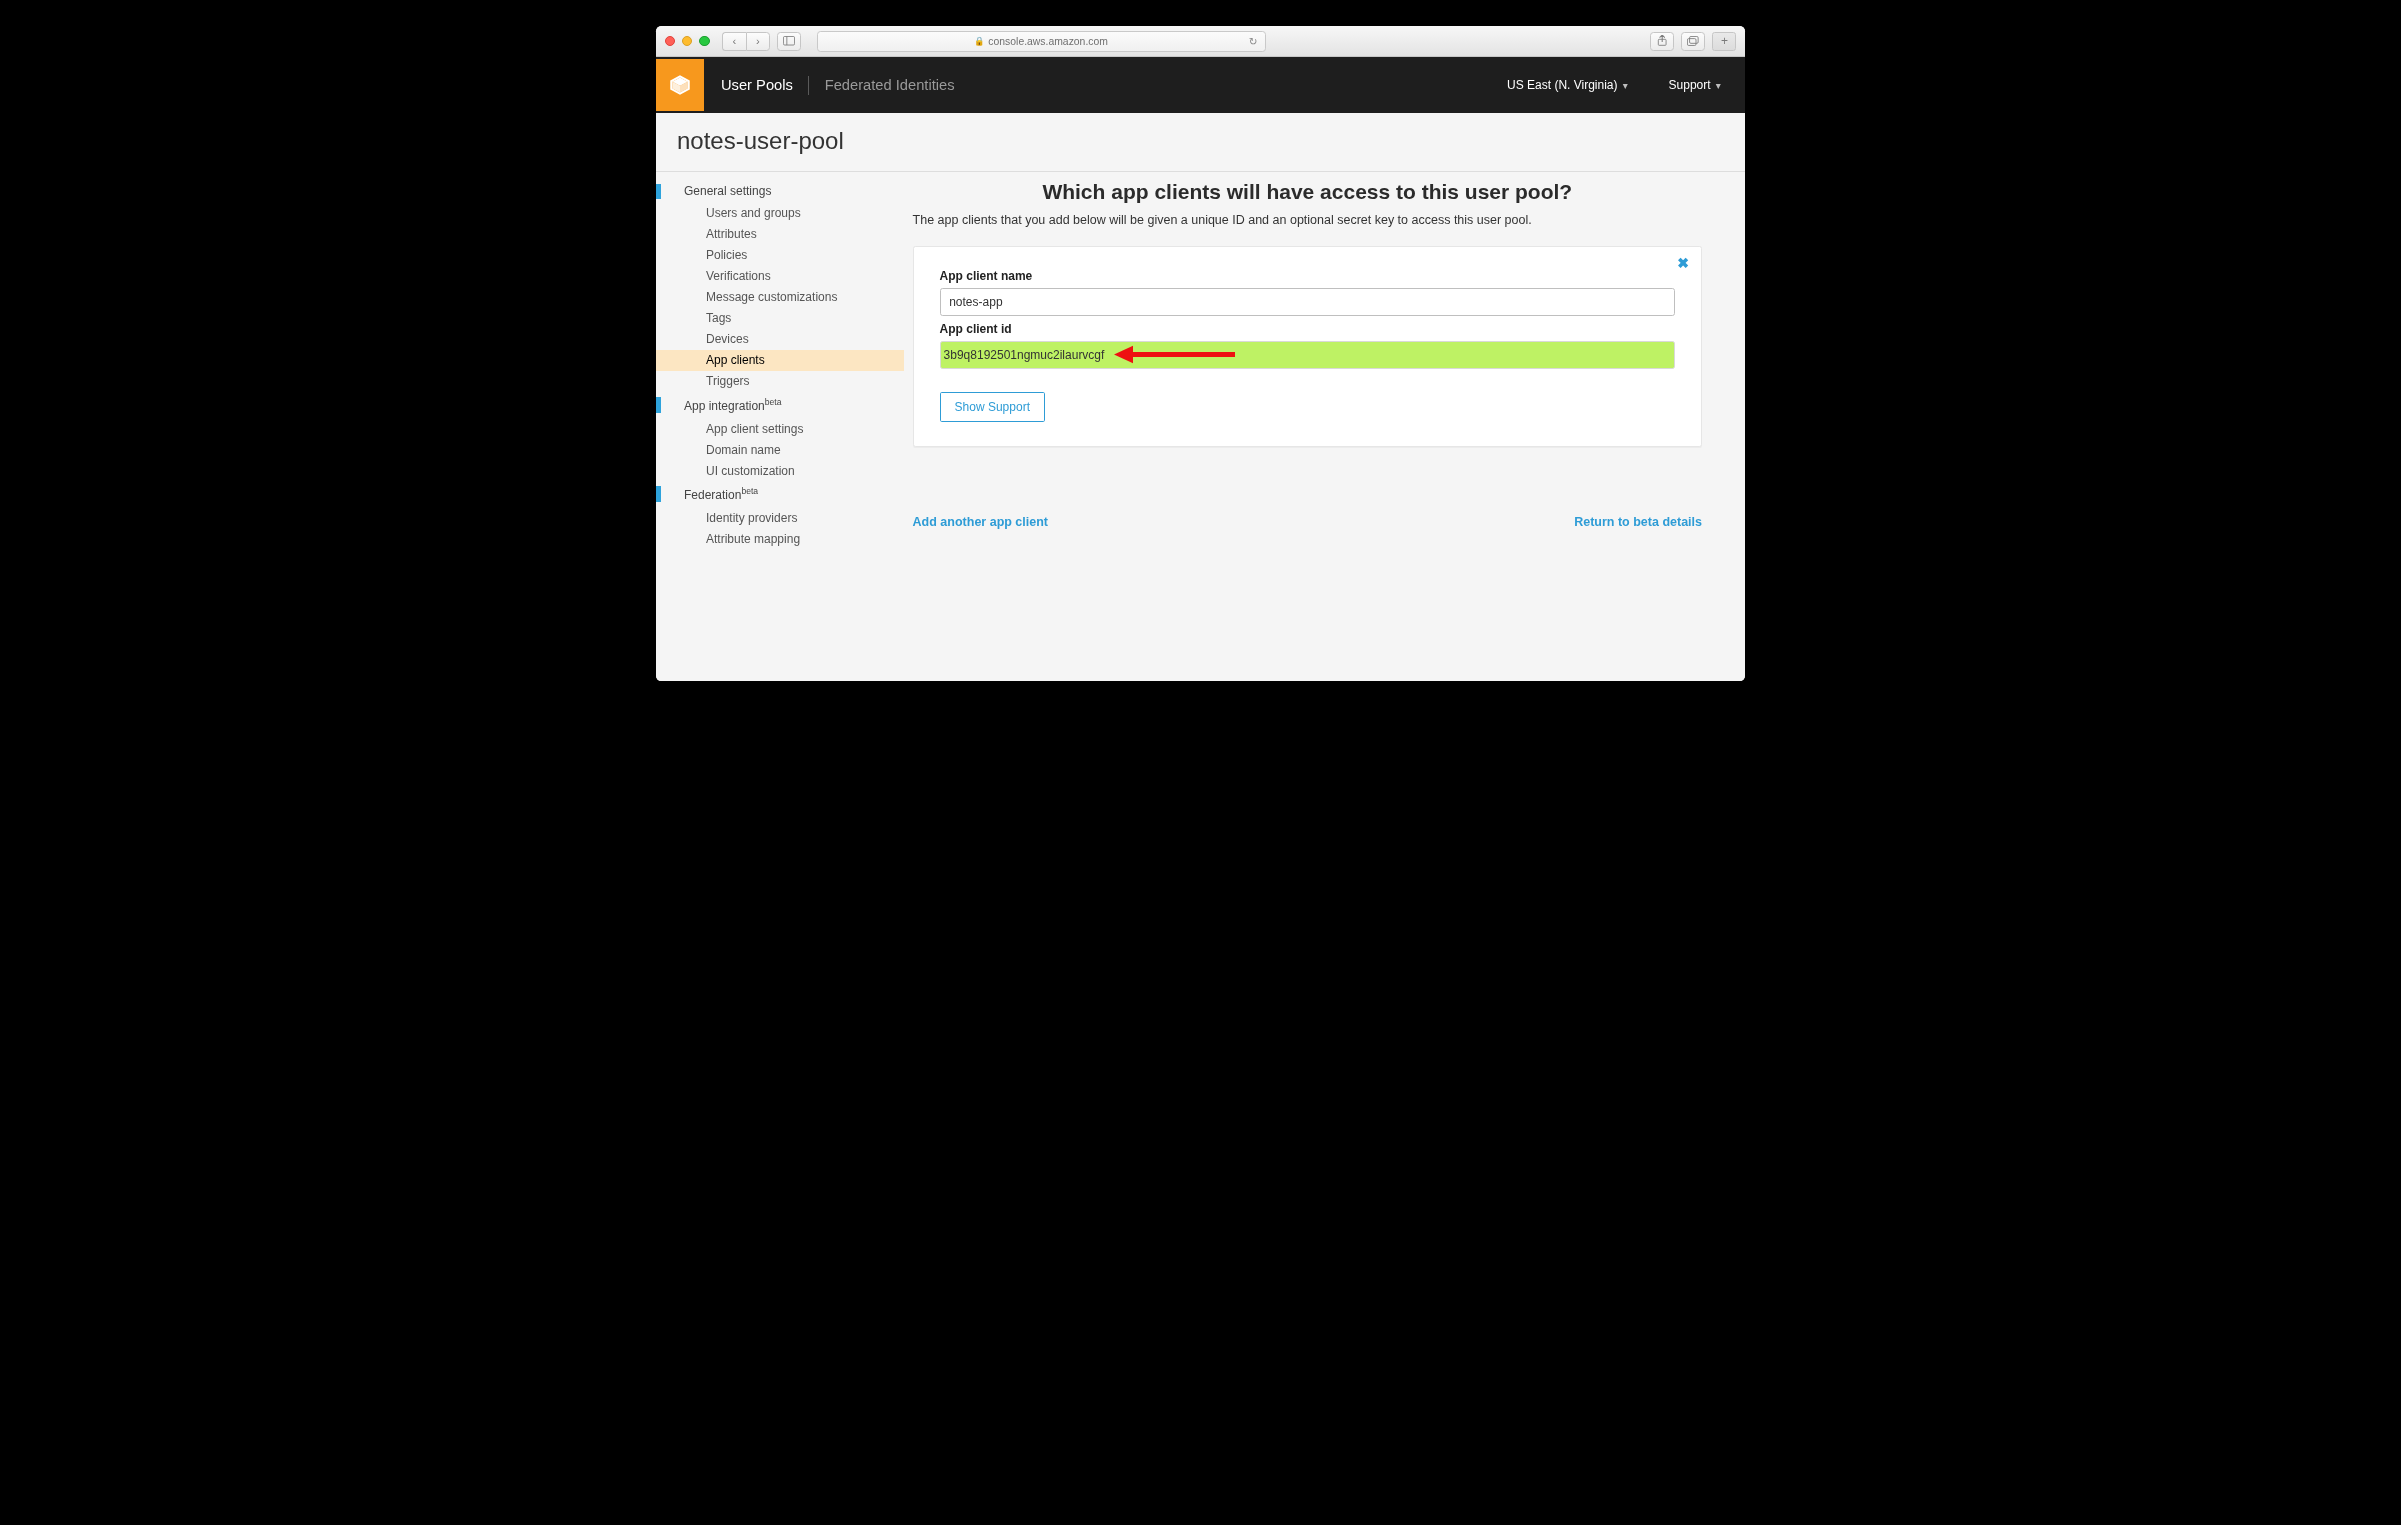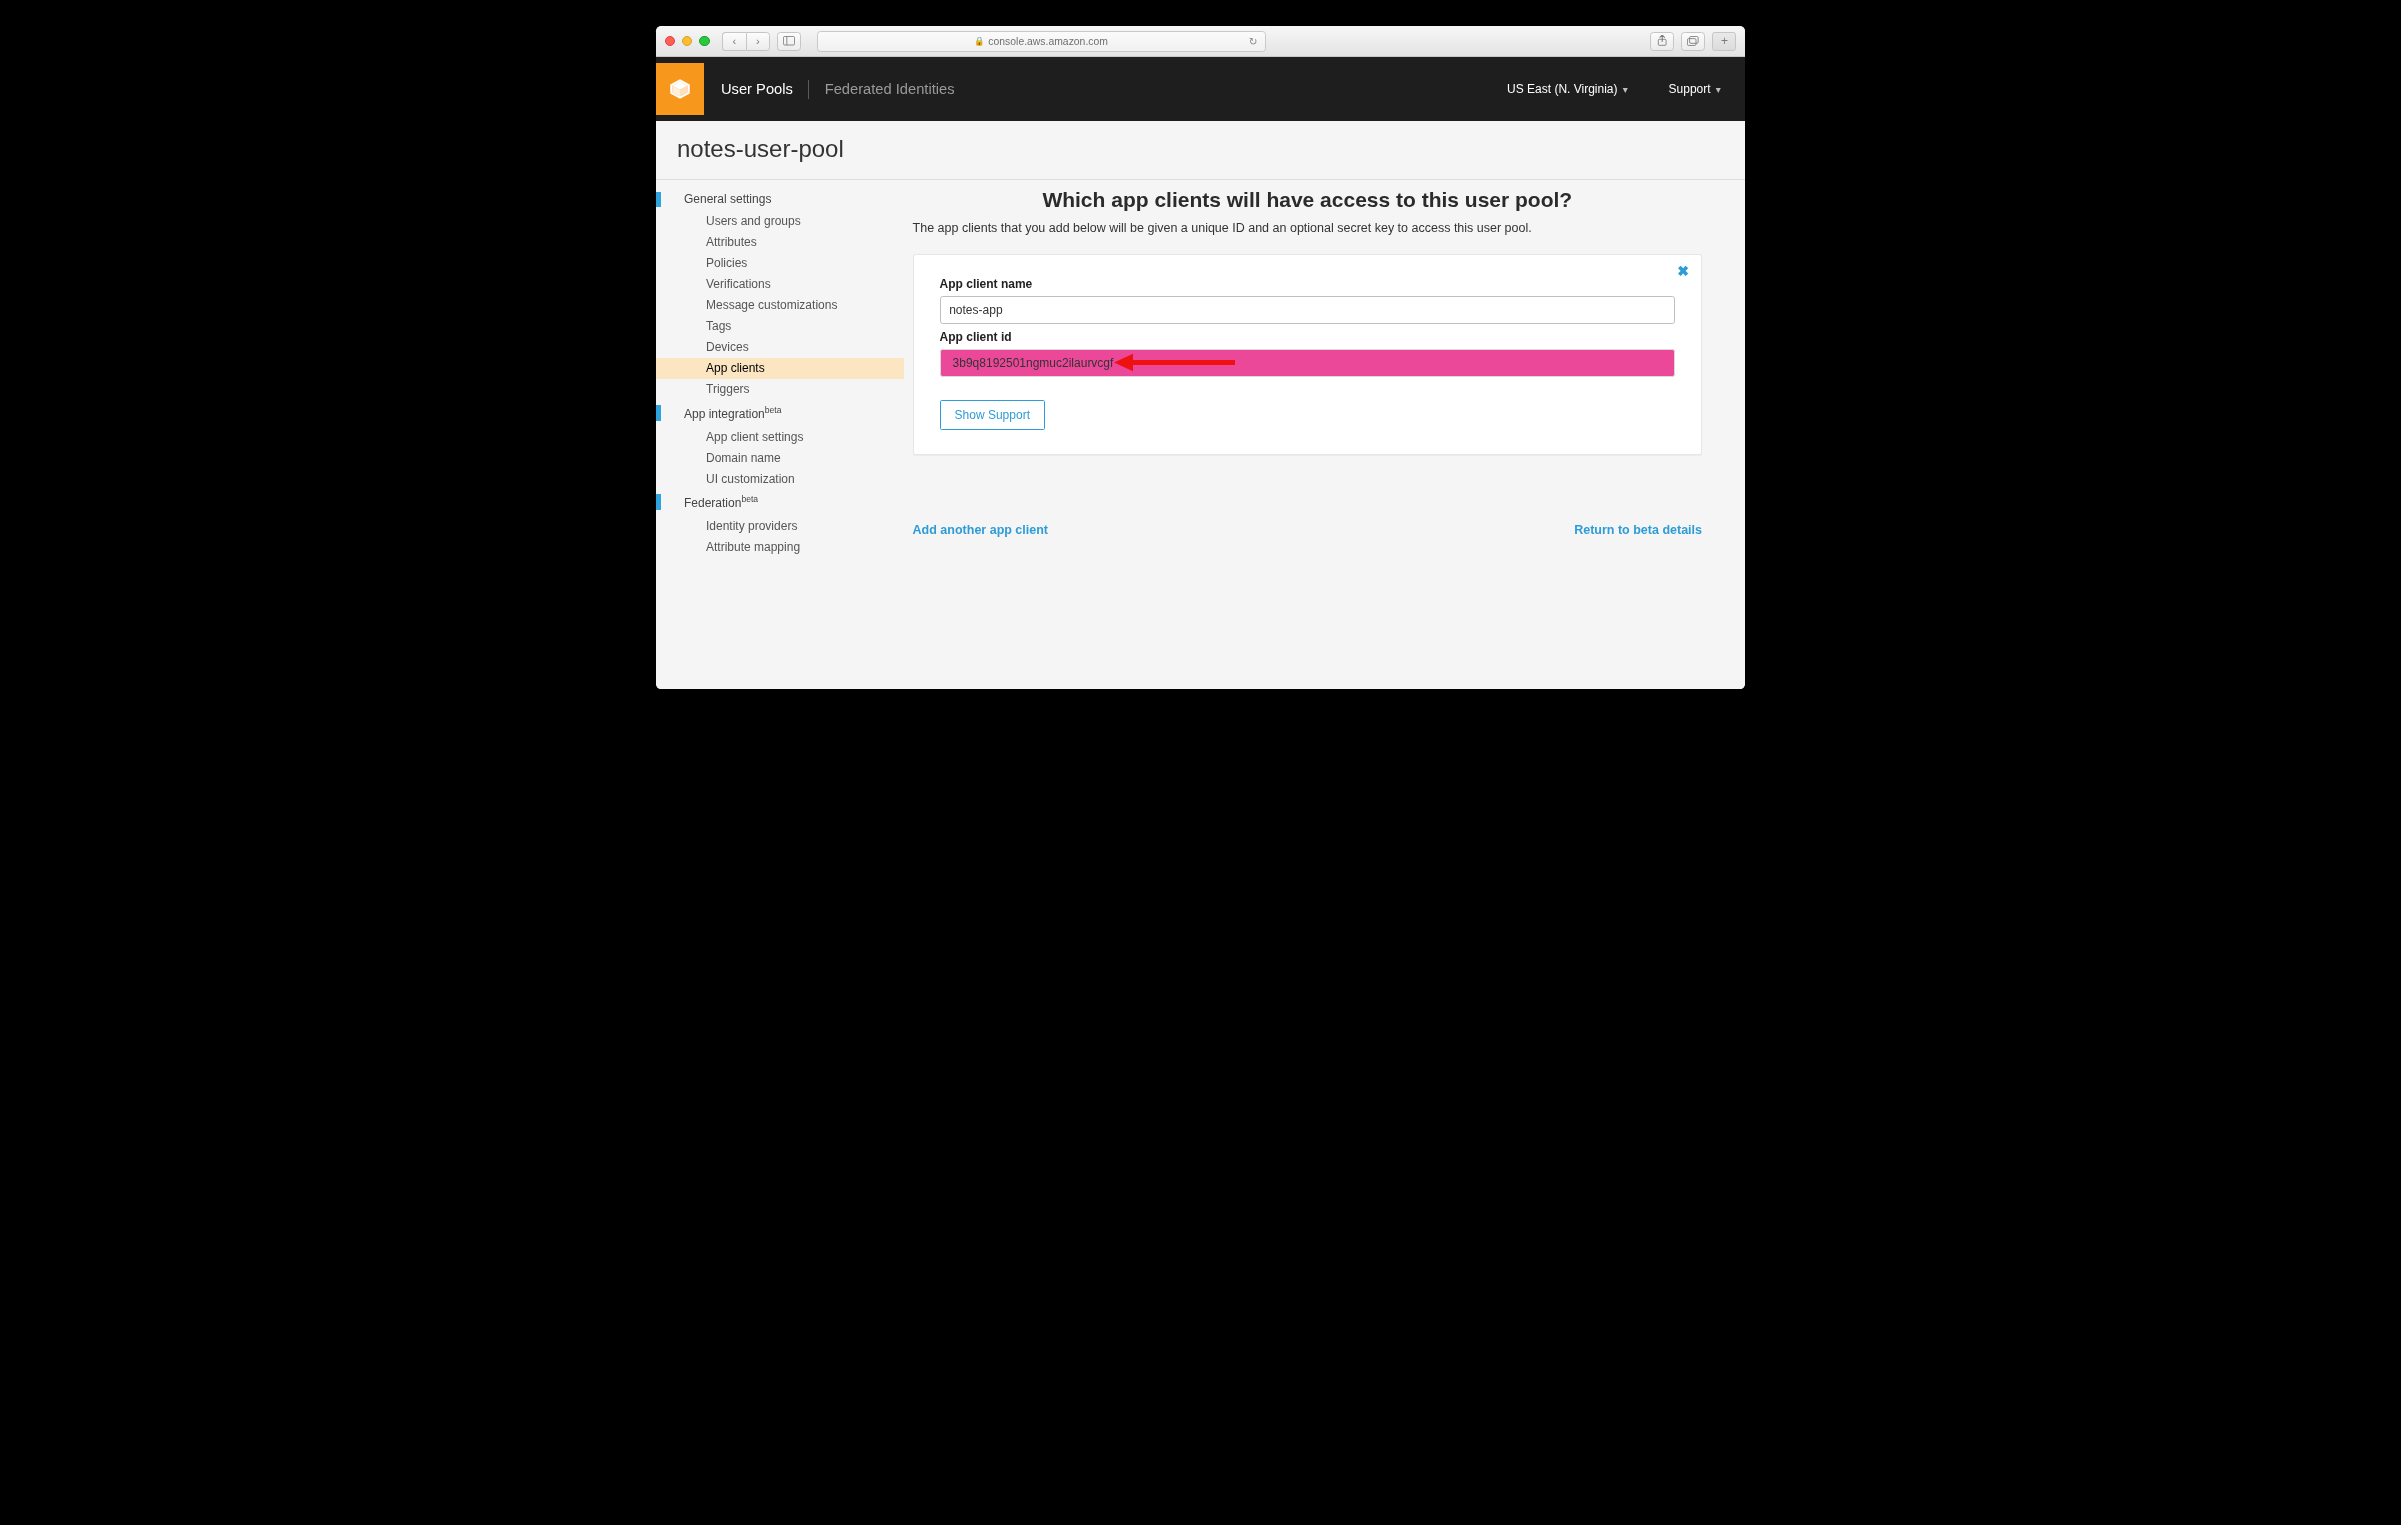--- a/index.html
+++ b/index.html
@@ -66,21 +66,21 @@
   .tab-plus {
     width:24px; height:19px;
     background:linear-gradient(#e9e9e9,#dcdcdc);
     border:0.9px solid #c6c6c6; border-radius:2.6px;
     display:flex;align-items:center;justify-content:center;
     color:#7a7a7a;font-size:12px;
   }
 
   
   .cog-header {
-    height:64px;
+    height:56px;
     background:#1e1e1e;
     display:flex; align-items:center;
     color:#fff;
   }
   .logo {
     width:48px; height:52px;
     background:#f7981d;
     display:flex; align-items:center; justify-content:center;
     margin-right:17px;
   }
@@ -153,22 +153,22 @@
     padding:0 8.6px;
     font-size:12px;
     color:#333;
     margin-bottom:6px;
   }
   .fld-readonly {
     width:100%;
     height:28px;
     border:0.9px solid #d9d9d9;
     border-radius:2.6px;
-    background:#ec4899;
-    padding:0 12px;
+    background:#bef264;
+    padding:0 3px;
     font-size:12px;
     color:#333;
     margin-bottom:22.4px;
     display:flex; align-items:center;
   }
   .btn-outline {
     border:0.9px solid #2e9cd6;
     color:#2e9cd6;
     background:#fff;
     padding:7px 14px;

